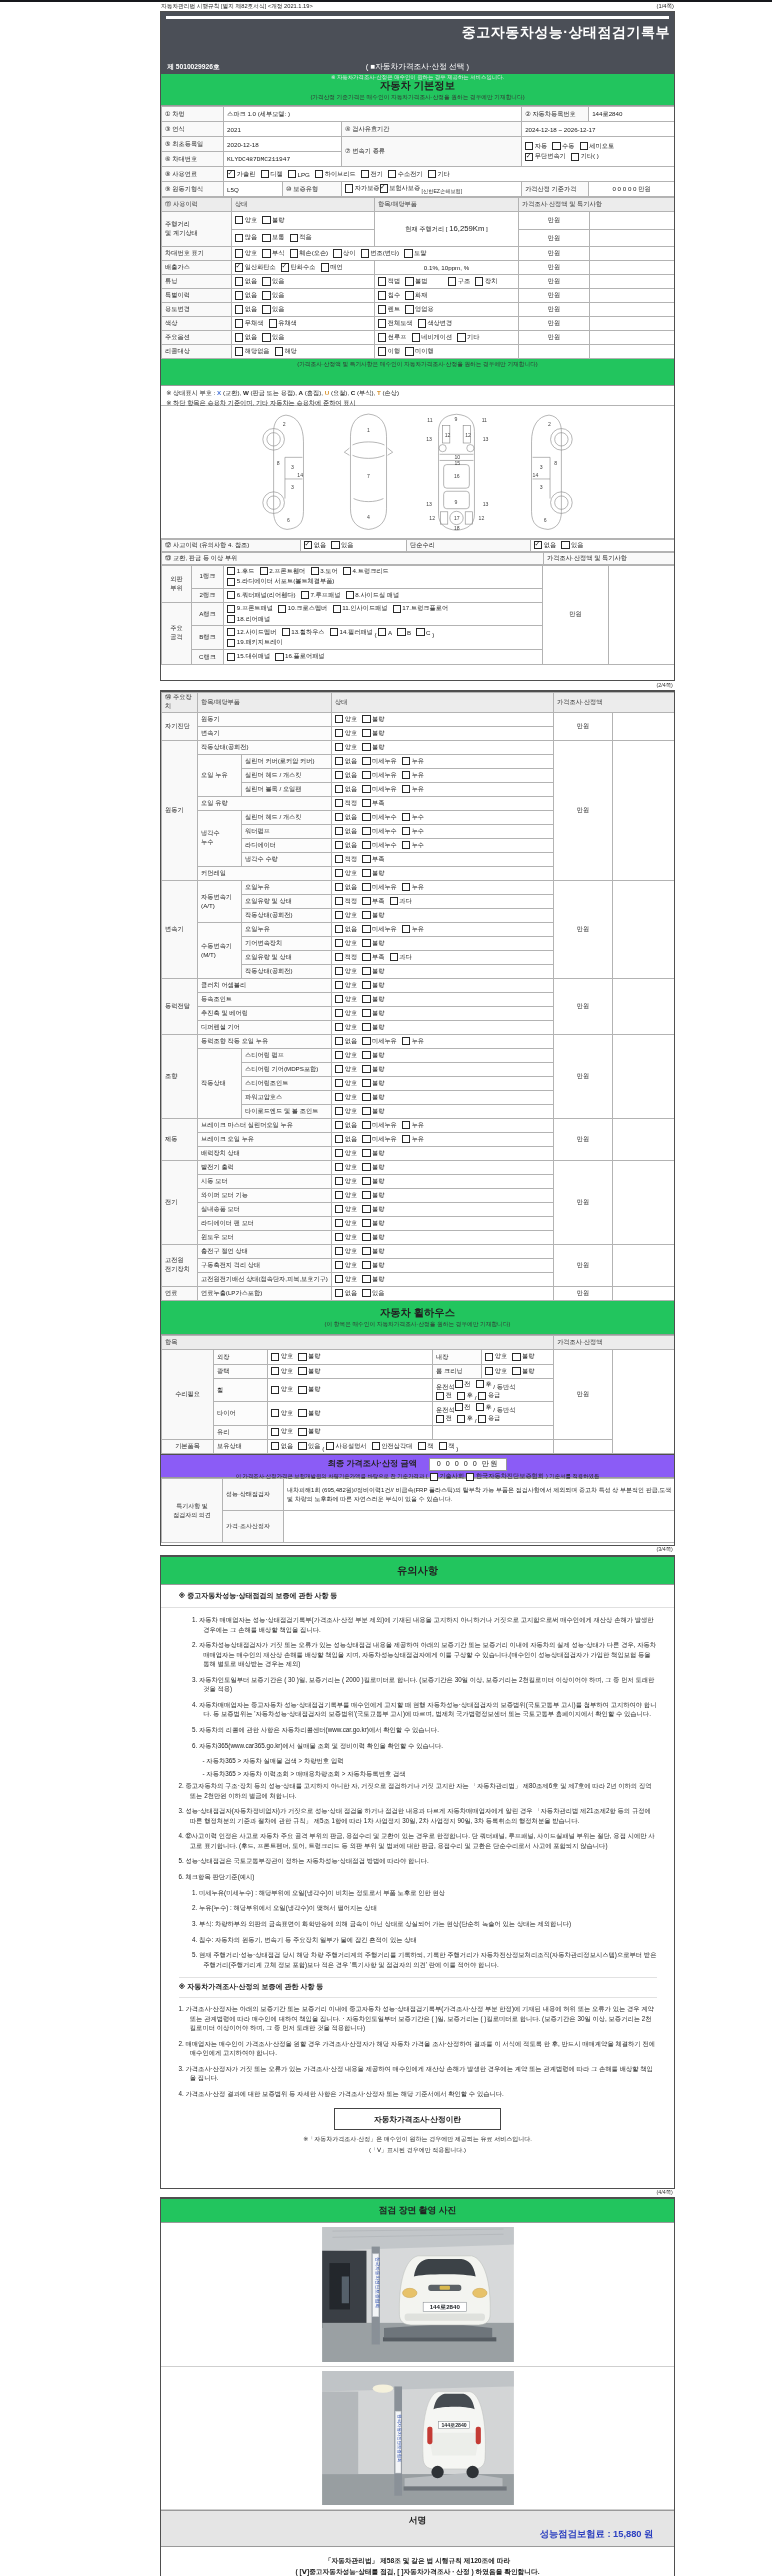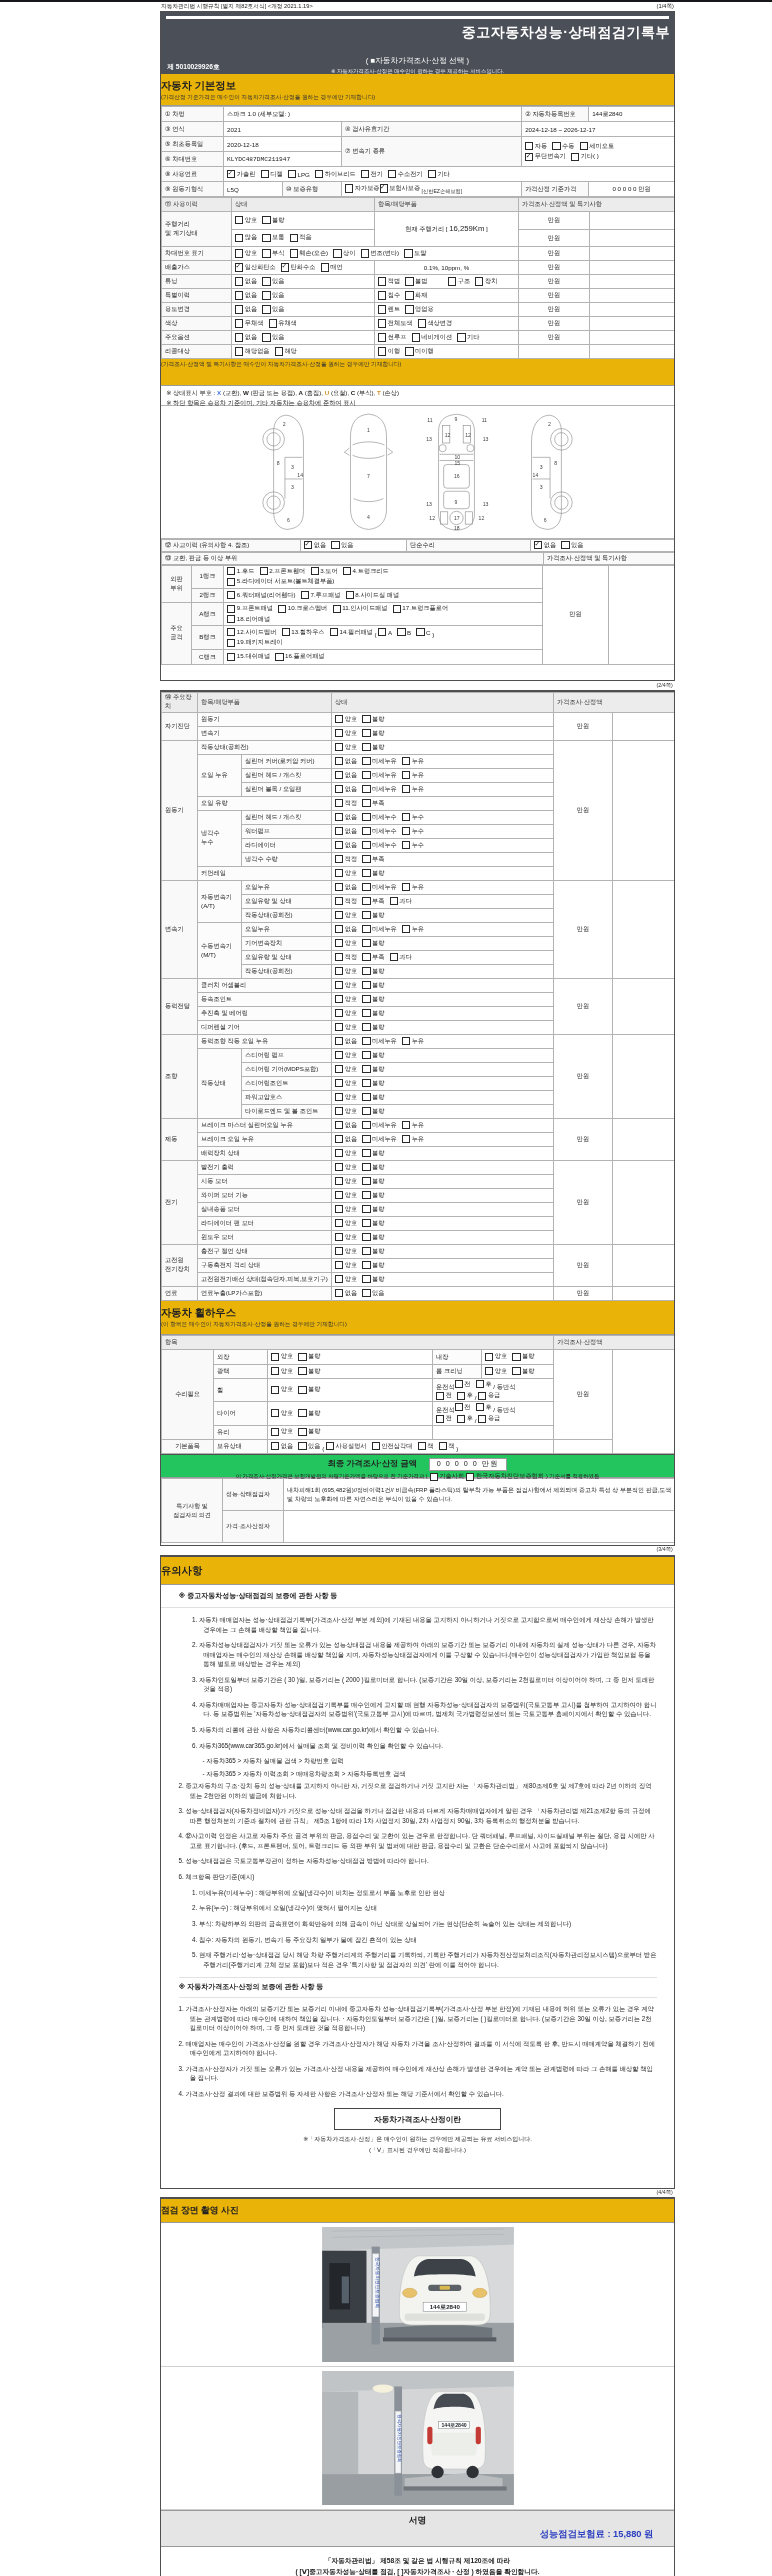--- a/index.html
+++ b/index.html
@@ -8,25 +8,25 @@
   .topbar{position:absolute;top:0;left:0;width:773px;height:1.5px;background:#16181c;}
   .content{position:absolute;left:160px;top:1.5px;width:515px;}
   .topline{display:flex;justify-content:space-between;align-items:flex-end;height:9.8px;
            font-size:5.7px;color:#222;padding:0 1px;}
   .marker{height:8.2px;text-align:right;font-size:5.4px;color:#333;padding:0.5px 2.1px 0 0;}
   .frame{border:1px solid #4f4f4f;background:#fff;overflow:hidden;}
   
   .darkhead{background:#4b4f57;color:#fff;height:62px;box-sizing:border-box;padding:2.1px 4.1px 2.1px;position:relative;}
   .stripe{height:3.6px;background:#fff;margin:1.5px 1px 4.6px;}
   .dh-title{text-align:right;font-size:14px;font-weight:bold;letter-spacing:0.5px;}
-  .dh-select{text-align:center;font-size:7.7px;margin-top:14px;}
+  .dh-select{text-align:center;font-size:7.7px;margin-top:20px;}
   .dh-note{text-align:center;font-size:5.4px;color:#e3e5e8;margin-top:1.5px;}
   .dh-docno{position:absolute;left:6.2px;bottom:2.6px;font-size:6.7px;font-weight:bold;}
   
-  .sechead{background:#eab308;text-align:left;border-bottom:0.5px solid #9a9a9a;box-sizing:border-box;}
+  .sechead{background:#22c55e;text-align:center;border-bottom:0.5px solid #9a9a9a;box-sizing:border-box;}
   .sechead .t{font-size:10.3px;font-weight:bold;padding-top:4.6px;}
   .sechead .s{font-size:5.7px;color:#333;padding:1.5px 0 3.1px;}
   .h62{height:32px}.h52{height:27px}.h64{height:33px}.h66{height:34px}.h46{height:24px}
   .h46 .t{font-size:8.8px;padding-top:5.2px;}
   
   table.tbl{border-collapse:collapse;width:513px;table-layout:fixed;font-size:6.2px;}
   .tbl td{border:0.5px solid #b3b3b3;padding:0.5px 3.1px;vertical-align:middle;overflow:hidden;
           white-space:pre-line;color:#222;}
   .hdrrow td{background:#ececec;font-size:6.2px;color:#333;}
   .lab{background:#f9f9f9;}
@@ -57,21 +57,21 @@
   
   .notes{height:19.6px;box-sizing:border-box;padding:1.5px 5.2px;font-size:6.2px;border-bottom:0.5px solid #b3b3b3;}
   .notes div{margin:1px 0;}
   
   .diagrams{height:132px;display:flex;align-items:center;justify-content:center;gap:21.6px;
             border-bottom:0.5px solid #b3b3b3;background:#fff;}
   .dia svg{display:block;}
   .dia text{font-size:10px;fill:#444;font-family:"Liberation Sans",sans-serif;}
   .dia path,.dia rect,.dia circle,.dia line,.dia ellipse{fill:none;stroke:#8a8a8a;stroke-width:1.2;}
   
-  .finalband{background:#22c55e;height:24px;box-sizing:border-box;text-align:center;
+  .finalband{background:#8b5cf6;height:24px;box-sizing:border-box;text-align:center;
              border-top:1px solid #4f4f4f;border-bottom:0.5px solid #9a9a9a;padding-top:2.6px;}
   .finalband .ft{font-size:8.2px;font-weight:bold;margin-right:9.3px;}
   .finalband .amount{display:inline-block;background:#fff;border:0.5px solid #999;padding:0.5px 7.2px;
                      font-size:7.2px;letter-spacing:1.5px;}
   .fnote{font-size:5.4px;margin-top:1.5px;color:#222;display:flex;justify-content:center;gap:2.1px;align-items:center;}
   
   .nbody{padding:7.2px 17.5px 5.2px;font-size:6.3px;line-height:1.5;color:#222;}
   .nhead{font-size:7px;font-weight:bold;padding:6.2px 17.5px;border-bottom:0.5px solid #e0e0e0;}
   .nhead2{font-size:7px;font-weight:bold;margin:8.2px 0 6.2px;padding:4.1px 0;
           border-top:0.5px solid #e2e2e2;border-bottom:0.5px solid #e2e2e2;}

